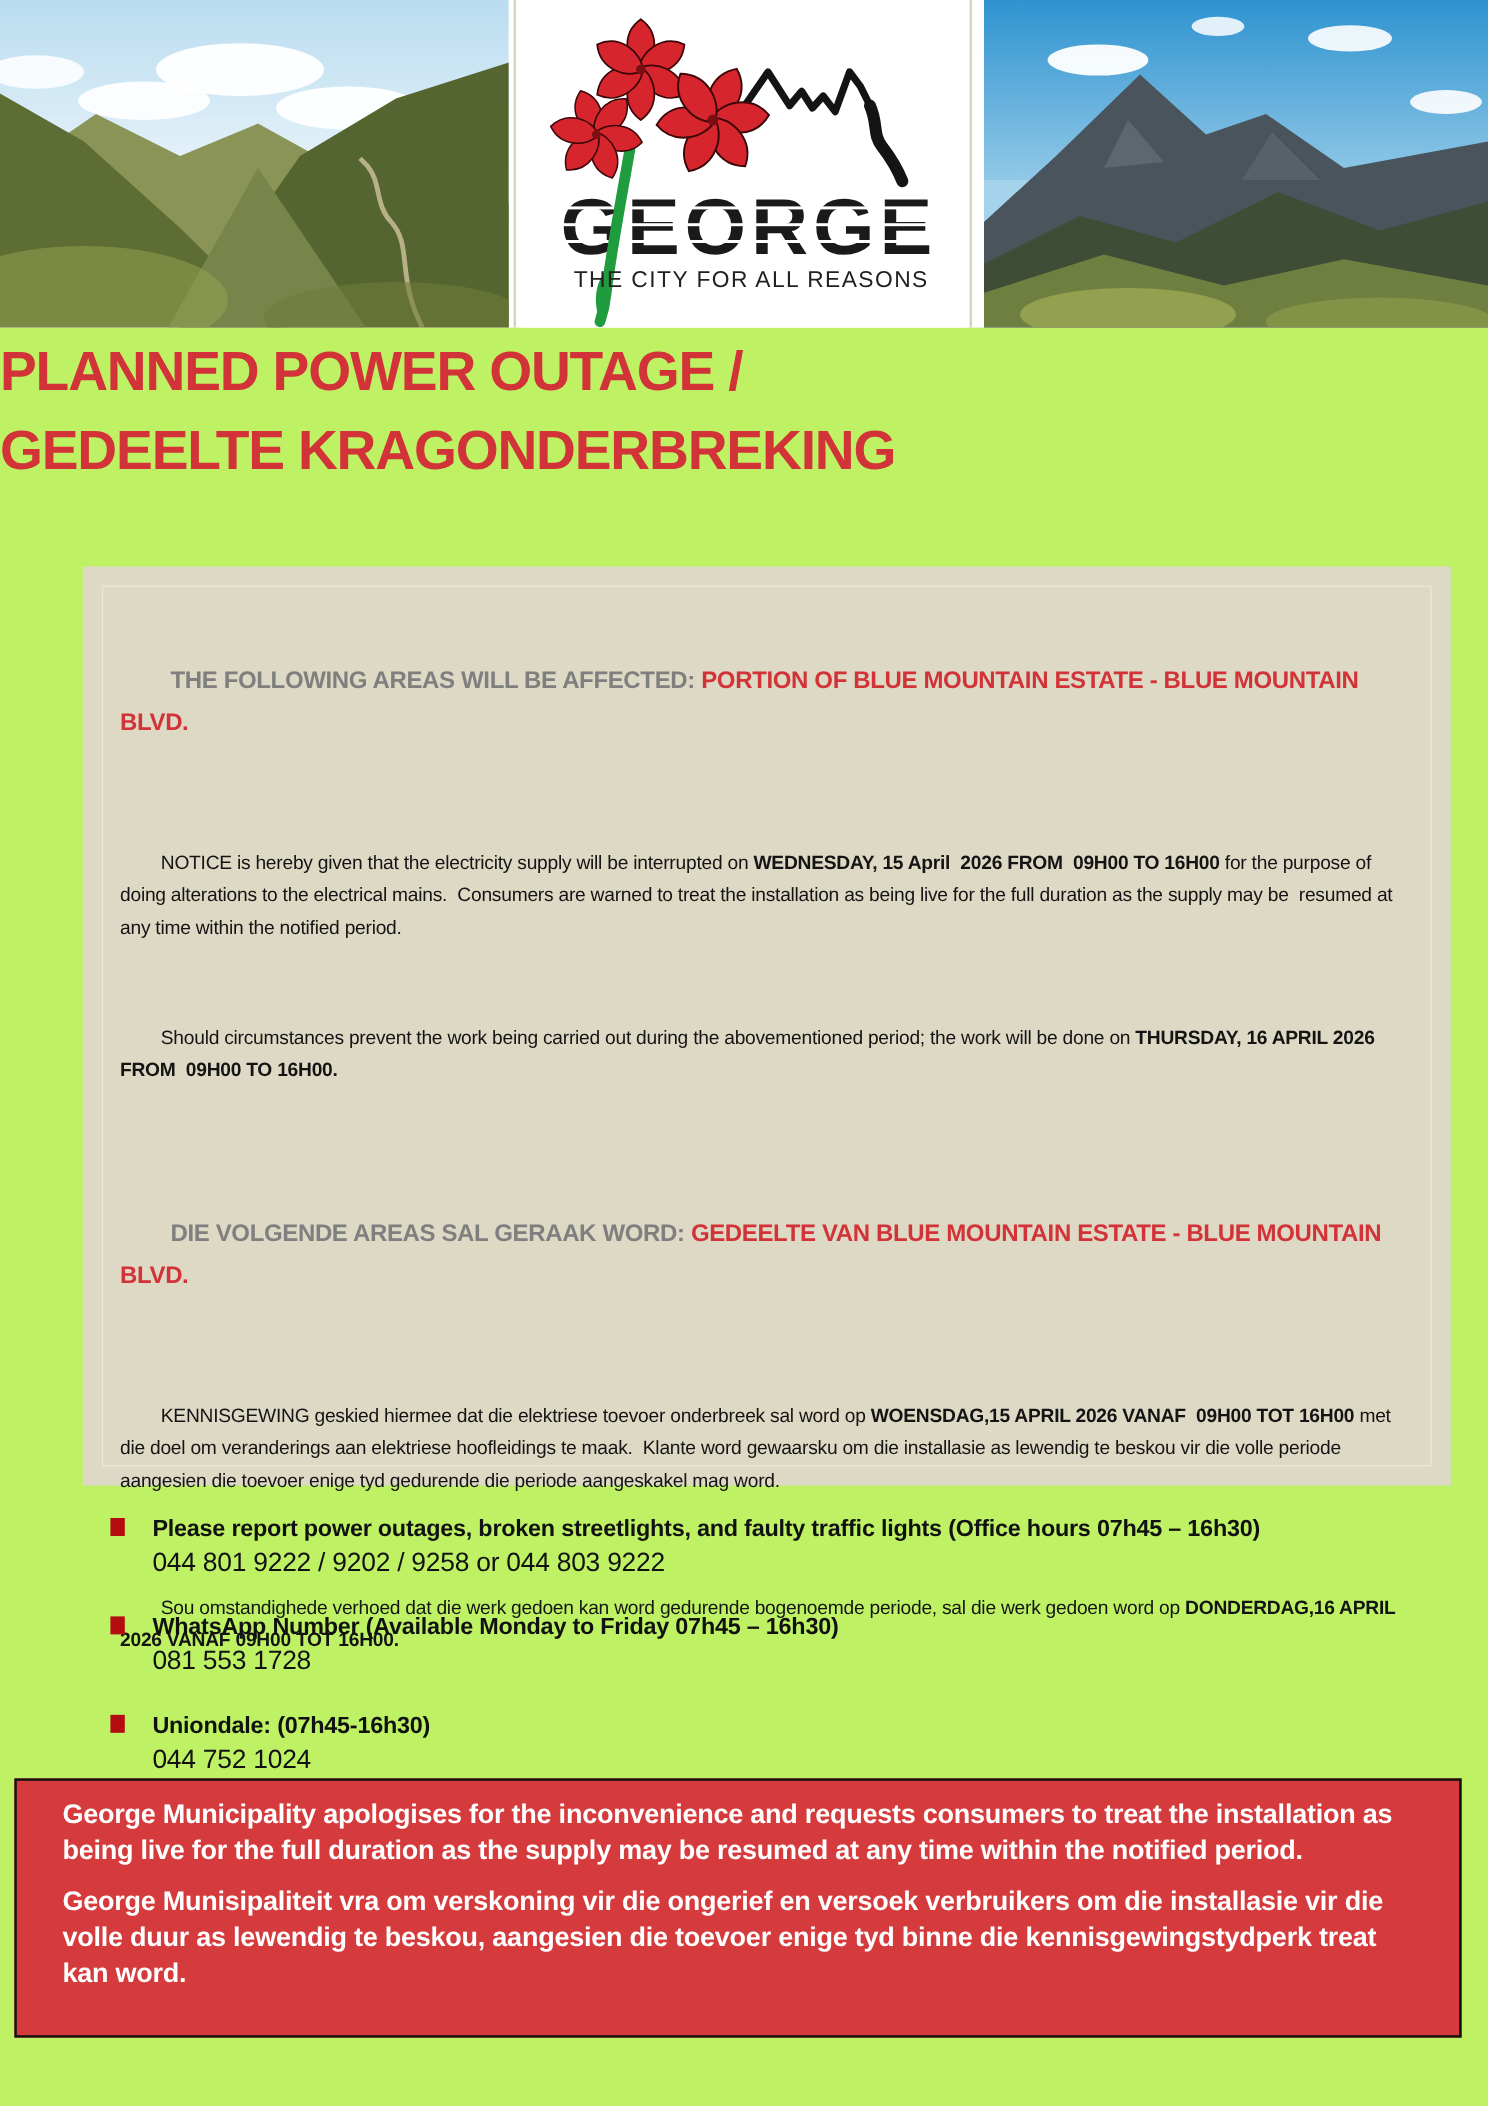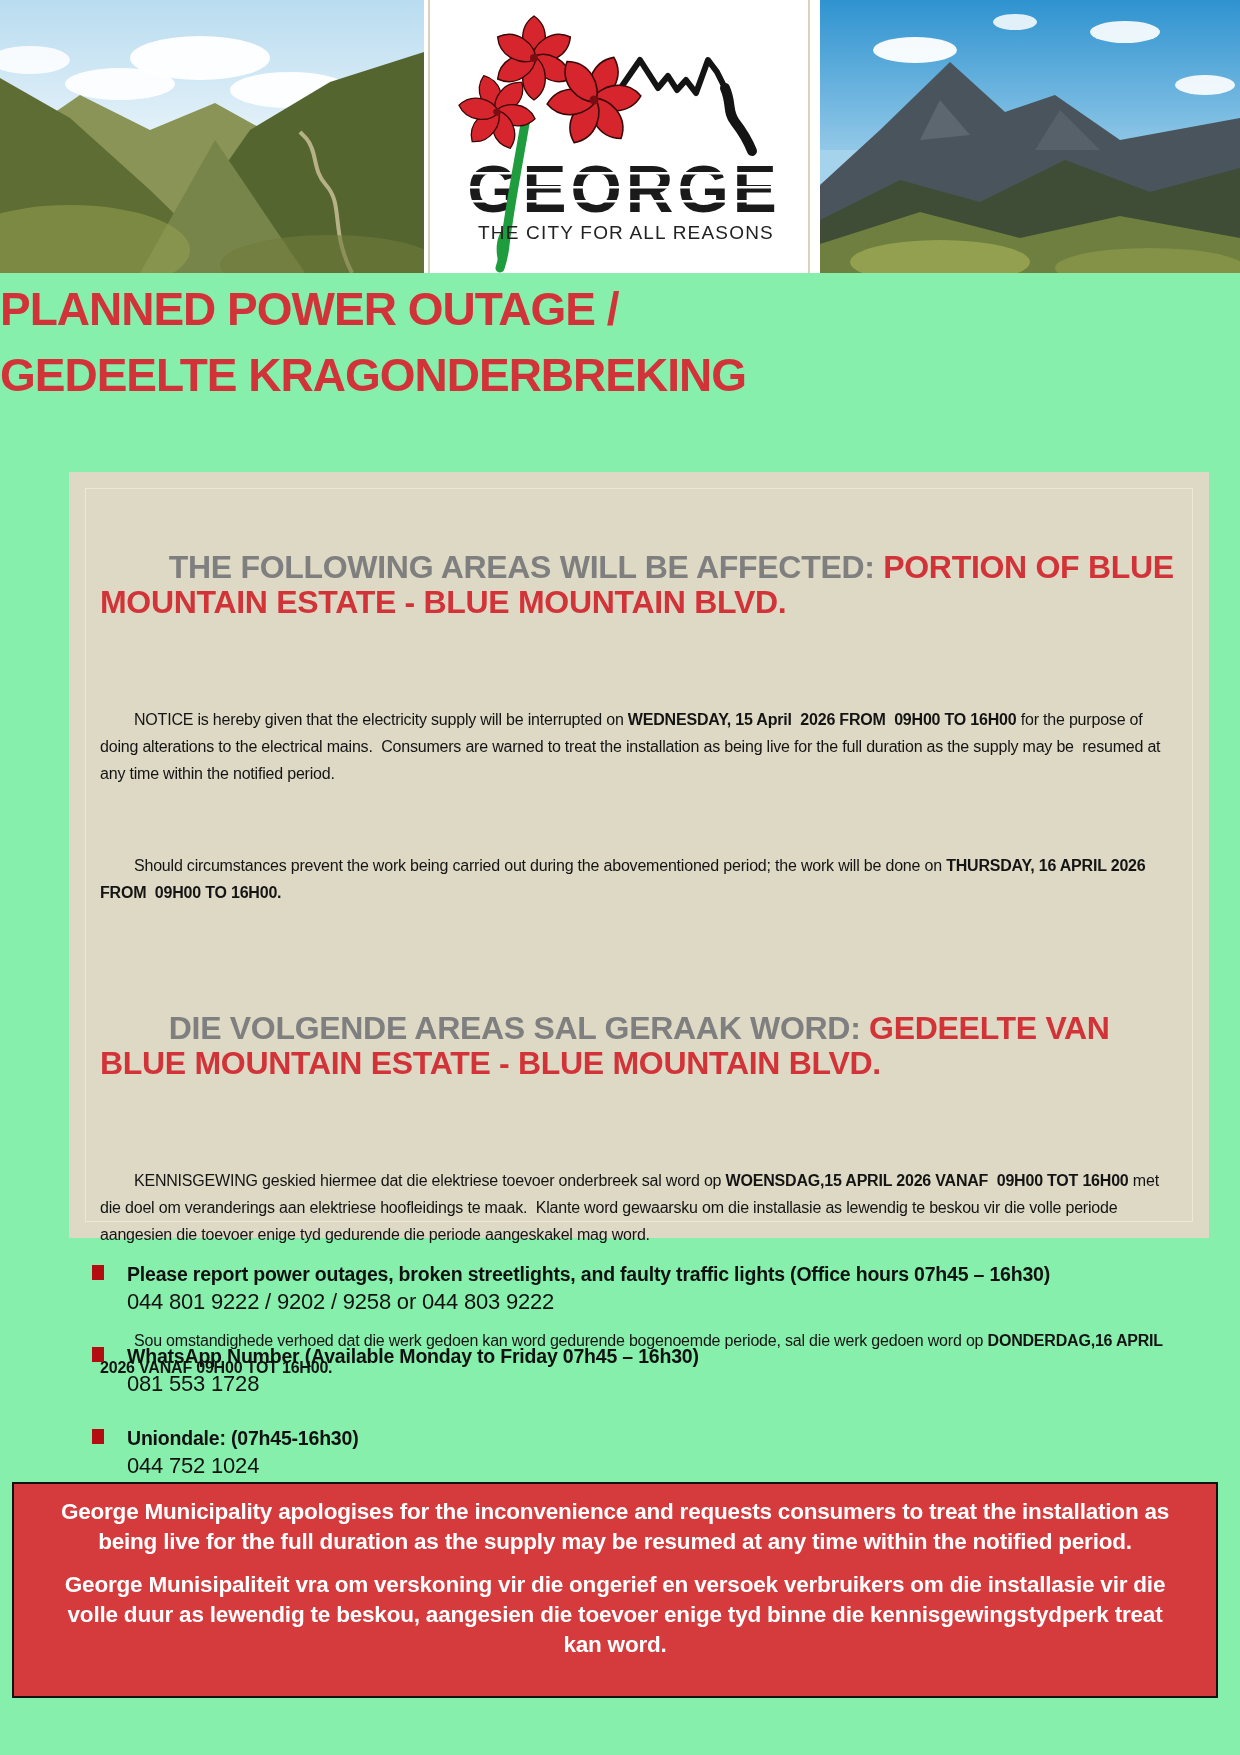--- a/index.html
+++ b/index.html
@@ -2,21 +2,21 @@
 <html><head>
 <meta charset="utf-8">
 <style>
   * { margin:0; padding:0; box-sizing:border-box; }
   html,body { background:#ffffff; }
   body {
     width:1240px; height:1755px; position:relative;
     font-family:"Liberation Sans","DejaVu Sans",sans-serif;
     color:#111;
   }
-  .page { position:absolute; inset:0; background:#86efac; overflow:hidden; }
+  .page { position:absolute; inset:0; background:#bef264; overflow:hidden; }
 
   
   .masthead { position:absolute; left:0; top:0; width:1240px; height:273px; background:#fff; }
   .photo { position:absolute; top:0; height:273px; display:block; }
   .photo-left  { left:0;   width:424px; }
   .photo-right { left:820px; width:420px; }
   .vline { position:absolute; top:0; width:2px; height:273px; background:#d8d2be; }
   .vline-1 { left:428px; } .vline-2 { left:808px; }
   .logo-panel { position:absolute; left:434px; top:0; width:372px; height:273px; background:#fff; }
 
@@ -30,21 +30,21 @@
   
   .notice-box {
     position:absolute; left:69px; top:472px; width:1140px; height:766px;
     background:#ddd9c4;
   }
   .notice-inner {
     position:absolute; inset:16px; border:1px solid #ece8d8;
     padding:26px 14px 0 14px;
   }
   .section-heading {
-    font-weight:bold; font-size:32px; line-height:35px; letter-spacing:-0.3px;
+    font-weight:bold; font-size:20px; line-height:35px; letter-spacing:-0.3px;
     white-space:pre-wrap; margin-bottom:24px;
   }
   .section-heading .label-grey { color:#7f7f7f; }
   .section-heading .label-red  { color:#d23338; }
   .body-text {
     font-size:16px; line-height:27px; color:#141414; letter-spacing:-0.2px;
     white-space:pre-wrap;
   }
   .mb-para  { margin-bottom:11px; }
   .mb-block { margin-bottom:43px; }
@@ -55,21 +55,21 @@
   .contact-list { position:absolute; left:92px; top:1261px; width:1110px; list-style:none; }
   .contact-item { display:flex; margin-bottom:28px; }
   .square-bullet { flex:0 0 12px; width:12px; height:15px; background:#b30d12; margin:4px 23px 0 0; }
   .contact-label  { font-weight:bold; font-size:19.5px; line-height:27px; letter-spacing:-0.2px; white-space:pre-wrap;text-align:center; }
   .contact-number { font-size:22px; line-height:27px; letter-spacing:-0.2px; }
 
   
   .apology-banner {
     position:absolute; left:12px; top:1482px; width:1206px; height:216px;
     background:#d53a3c; border:2px solid #121212; color:#ffffff;
-    text-align:center; font-weight:bold; font-size:22.5px; line-height:30px;
+    font-weight:bold; font-size:22.5px; line-height:30px;
     padding:13px 38px 0 38px; letter-spacing:-0.2px;
   }
   .apology-banner p { margin-bottom:13px; white-space:pre-wrap; }
 
   svg text { font-family:"Liberation Sans","DejaVu Sans",sans-serif; }
 </style>
 </head>
 <body>
 
 <div class="page">

